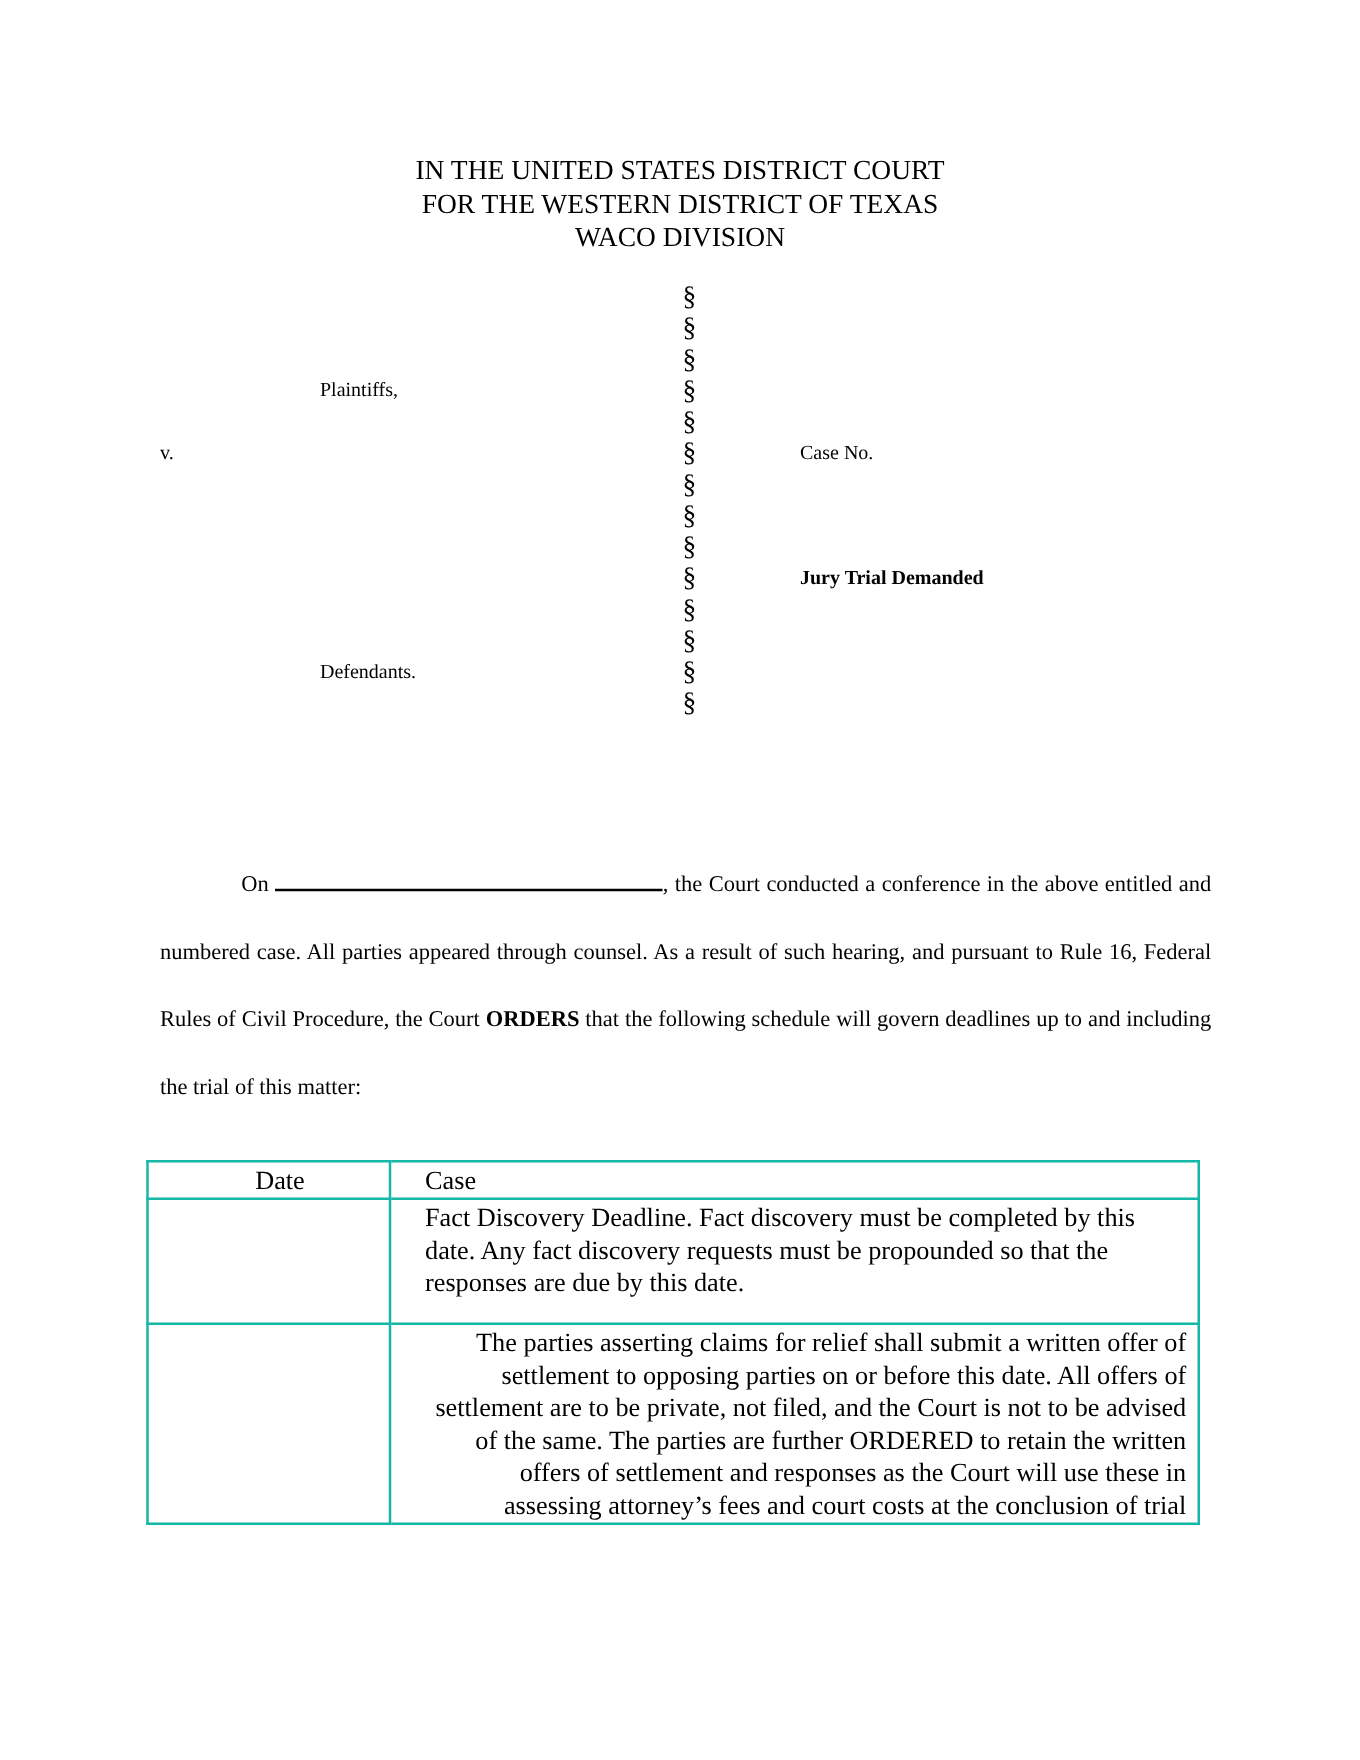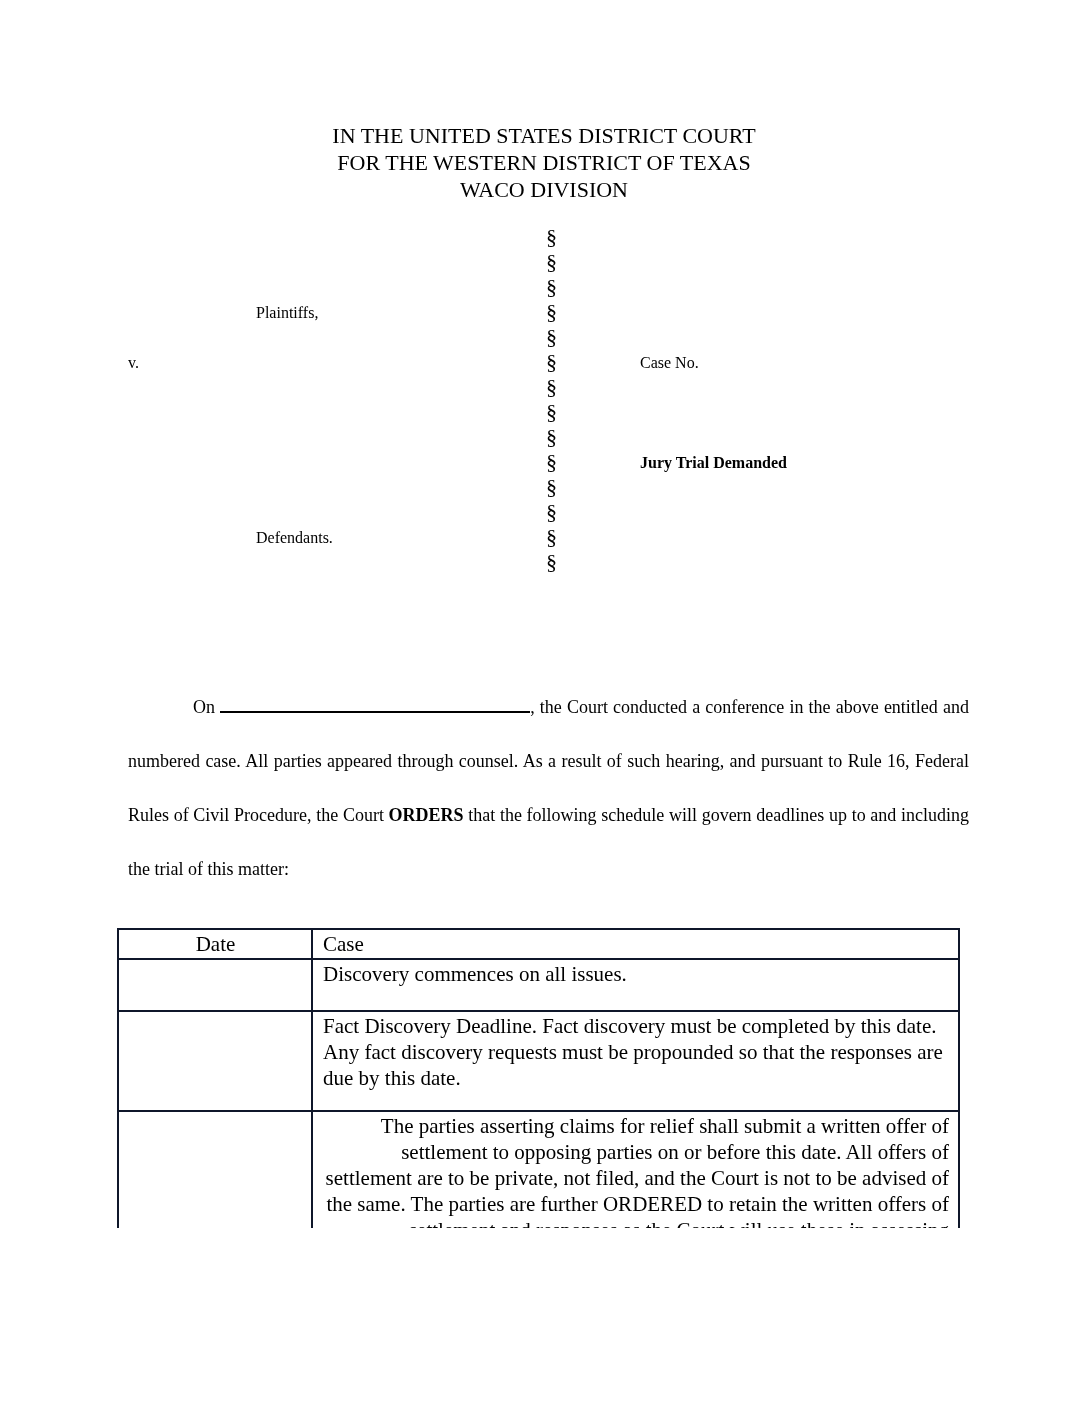--- a/index.html
+++ b/index.html
@@ -95,22 +95,22 @@
     width: 841px;
     border-collapse: collapse;
     table-layout: fixed;
     font-size: 21px;
     line-height: 26px;
   }
   .schedule-table col.date-col  { width: 194px; }
   .schedule-table col.event-col { width: 647px; }
   .schedule-table th,
   .schedule-table td {
-    border: 2px solid #0f172a;
-    padding: 1px 9px 1px 10px;
+    border: 2px solid #14b8a6;
+    padding: 1px 9px 1px 27px;
     vertical-align: top;
     font-weight: normal;
     text-align: left;
     overflow: hidden;
   }
   .schedule-table th.date-header { text-align: center; }
   .schedule-table tr.header-row th   { height: 22px; }
   .schedule-table tr.row-1 td { height: 48px; }
   .schedule-table tr.row-2 td { height: 74px; }
   .schedule-table tr.row-3 td { height: 96px; }
@@ -156,24 +156,20 @@
   <table class="schedule-table">
     <colgroup>
       <col class="date-col">
       <col class="event-col">
     </colgroup>
     <tbody>
       <tr class="header-row">
         <th class="date-header">Date</th>
         <th>Case</th>
       </tr>
-      <tr class="row-1">
-        <td></td>
-        <td>Discovery commences on all issues.</td>
-      </tr>
       <tr class="row-3">
         <td></td>
         <td>Fact Discovery Deadline.  Fact discovery must be completed by this date. Any fact discovery requests must be propounded so that the responses are due by this  date.</td>
       </tr>
       <tr class="row-4">
         <td></td>
         <td>The parties asserting claims for relief shall submit a written offer of settlement to opposing parties on or before this date.  All offers of settlement are to be private, not filed, and the Court is not to be advised of the same. The parties are further ORDERED to retain the written offers of settlement and responses as the Court will use these in assessing attorney’s fees and court costs at the conclusion of trial</td>
       </tr>
     </tbody>
   </table>

